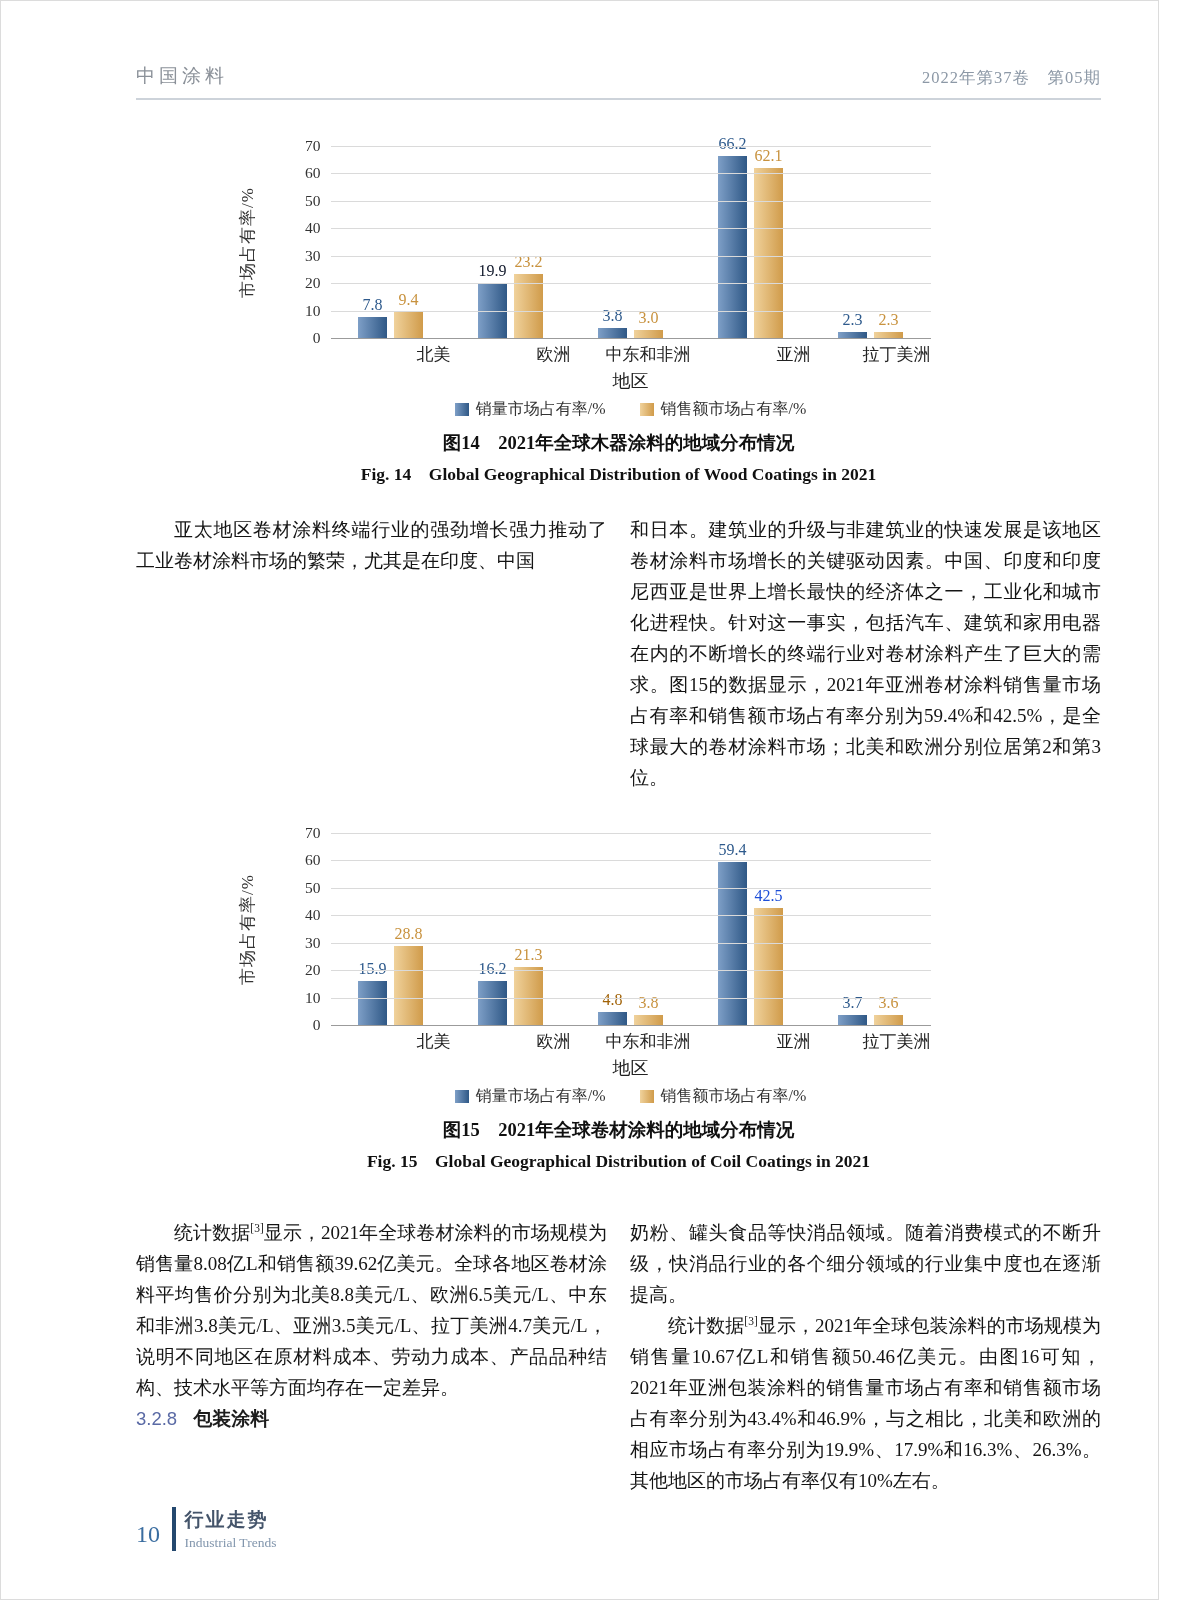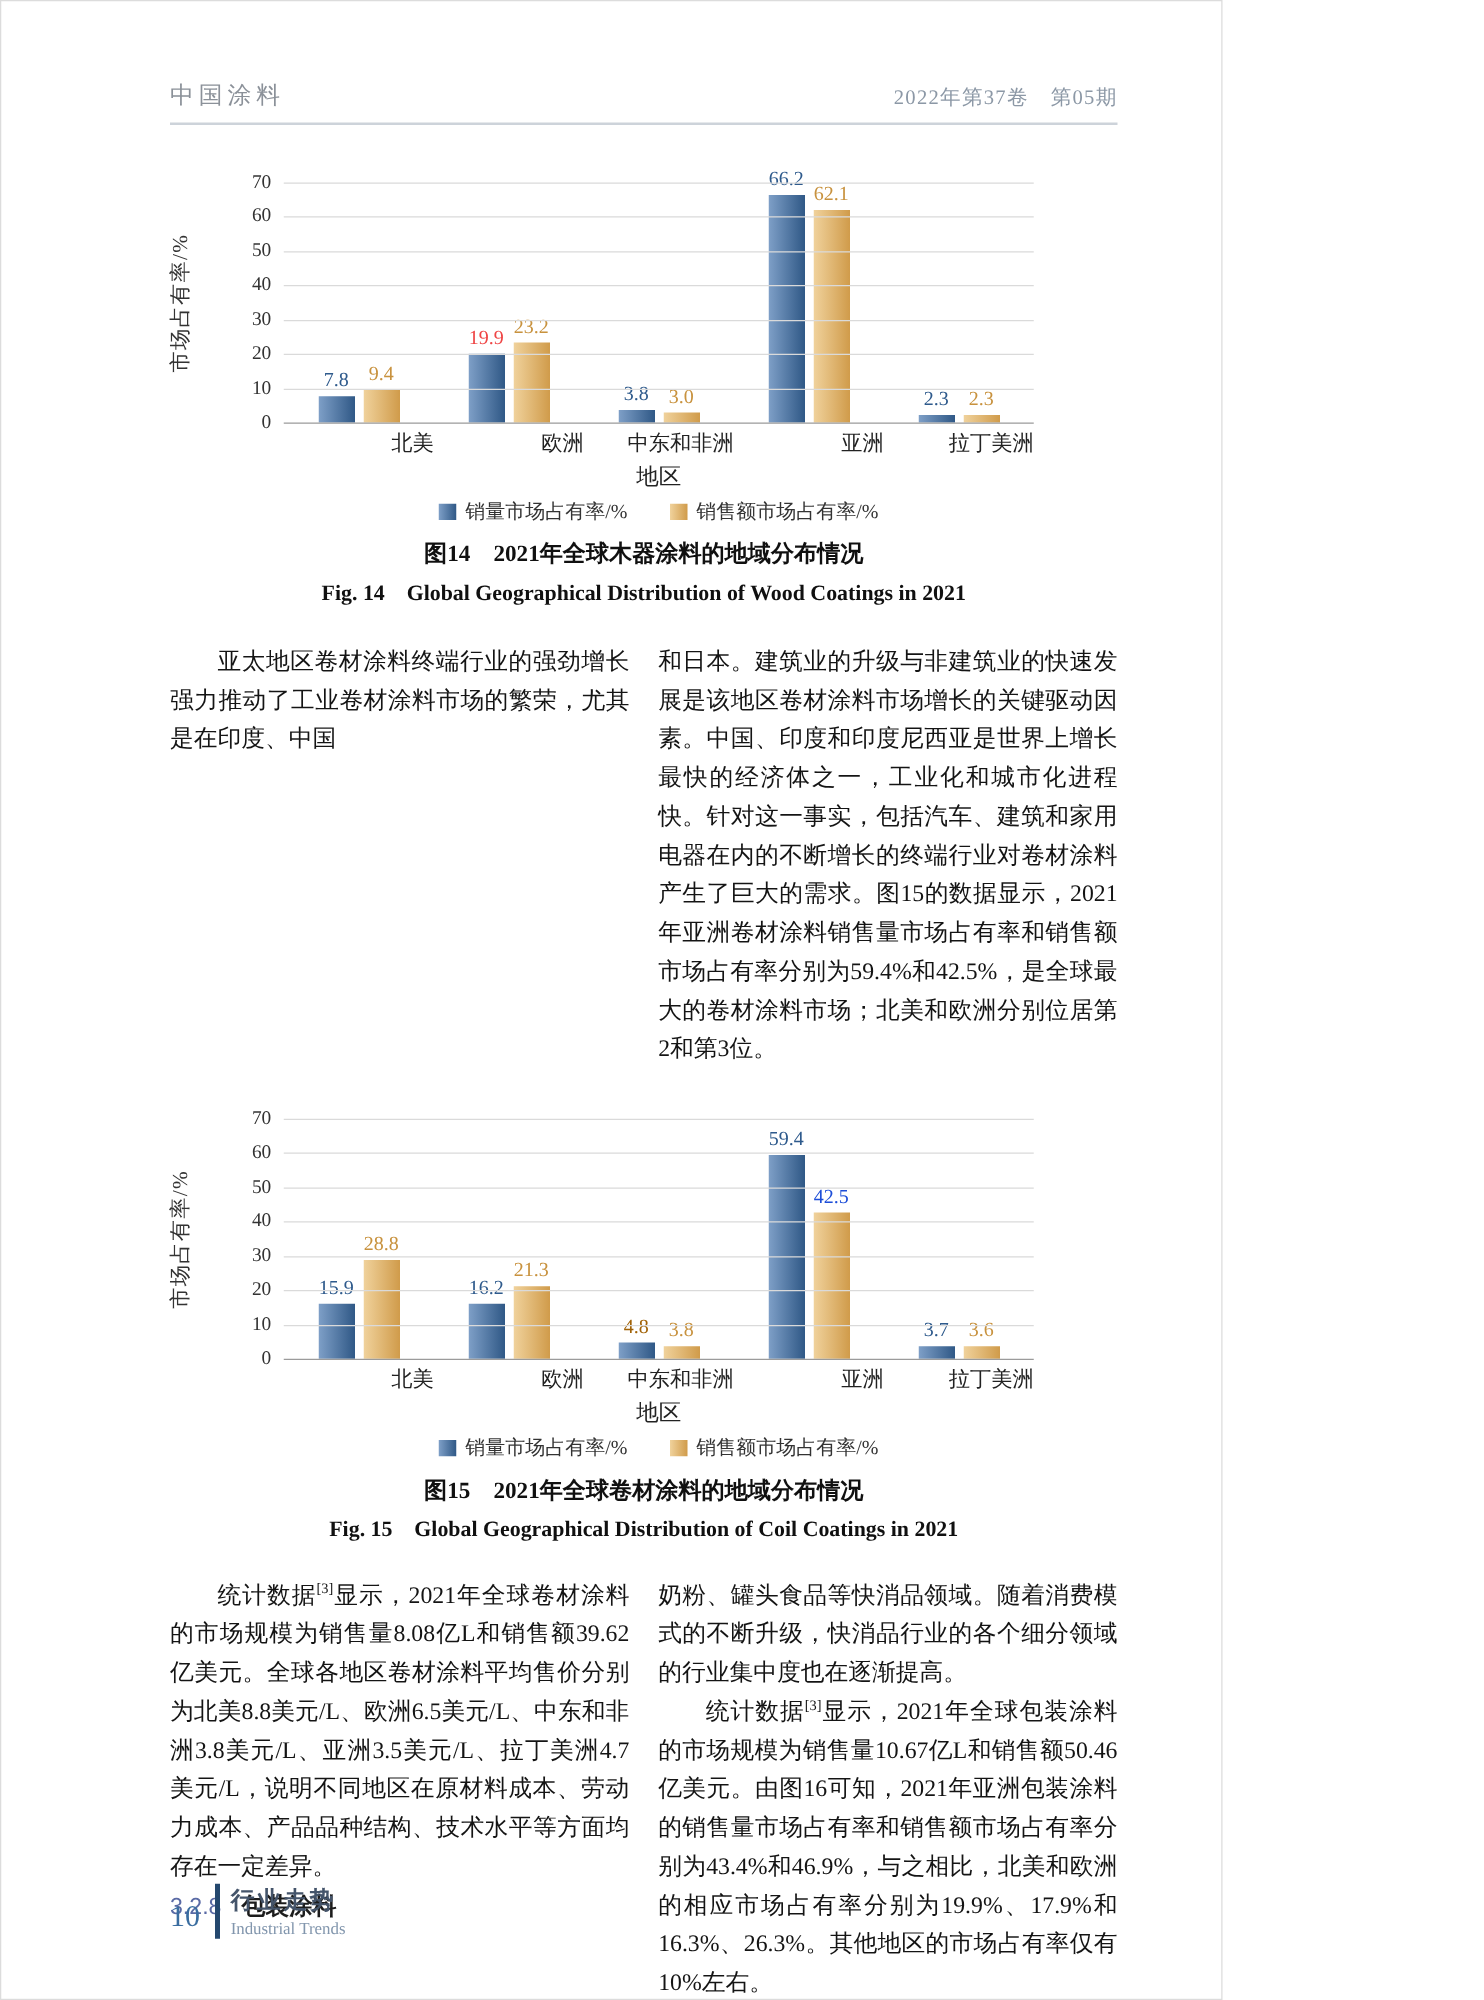--- a/index.html
+++ b/index.html
@@ -1,21 +1,21 @@
 <!DOCTYPE html>
 <html><head>
 <meta charset="utf-8">
 <style>
   * { margin:0; padding:0; box-sizing:border-box; }
   html,body { background:#ffffff; }
   body { font-family:"Liberation Serif","DejaVu Serif",serif; }
   .page {
-    position:relative; width:978px; height:1600px; background:#ffffff;
+    position:relative; width:1159px; height:1600px; background:#ffffff;
     border:1px solid #dcdcdc; overflow:hidden;
-    padding:62px 83px 0 135px;
+    padding:62px 57px 0 135px;
   }
   
   .page-header { display:flex; justify-content:space-between; align-items:flex-end;
     padding-bottom:9px; border-bottom:2px solid #cdd3da; }
   .brand { color:#8b9199; font-size:19px; letter-spacing:4px; font-family:"Liberation Sans",sans-serif; }
   .issue { color:#8c98a6; font-size:16.5px; letter-spacing:1px; }
 
   
   .chart-row { display:flex; justify-content:center; }
   .chart-core { position:relative; width:700px; left:-38px; }
@@ -85,21 +85,21 @@
                   <div class="val" style="color: rgb(46, 90, 140);">7.8</div>
                   <div class="bar" style="height: 21.4px; background: linear-gradient(90deg, rgb(126, 159, 199), rgb(47, 88, 134));"></div>
                 </div>
                 <div class="bar-col">
                   <div class="val" style="color: rgb(200, 146, 62);">9.4</div>
                   <div class="bar" style="height: 25.8px; background: linear-gradient(90deg, rgb(240, 210, 156), rgb(208, 155, 74));"></div>
                 </div>
               </div>
               <div class="group">
                 <div class="bar-col">
-                  <div class="val" style="color: #ef4444; text-align: center;">19.9</div>
+                  <div class="val" style="color: #0f172a; text-align: center;">19.9</div>
                   <div class="bar" style="height: 54.6px; background: linear-gradient(90deg, rgb(126, 159, 199), rgb(47, 88, 134));"></div>
                 </div>
                 <div class="bar-col">
                   <div class="val" style="color: rgb(200, 146, 62);">23.2</div>
                   <div class="bar" style="height: 63.6px; background: linear-gradient(90deg, rgb(240, 210, 156), rgb(208, 155, 74));"></div>
                 </div>
               </div>
               <div class="group">
                 <div class="bar-col">
                   <div class="val" style="color: rgb(46, 90, 140);">3.8</div>
@@ -278,21 +278,21 @@
             </div>
           </div>
       </div>
     </div>
   </div>
   <div class="caption">
     <div class="cap-zh">图15　2021年全球卷材涂料的地域分布情况</div>
     <div class="cap-en">Fig. 15　Global Geographical Distribution of Coil Coatings in 2021</div>
   </div>
 
-  <div class="textcols" style="margin-top:26px;">
+  <div class="textcols" style="margin-top:44px;">
     <div class="col">
       <p class="indent"><span>统计数据</span><sup class="ref">[3]</sup><span>显示，2021年全球卷材涂料的市场规模为销售量8.08亿L和销售额39.62亿美元。全球各地区卷材涂料平均售价分别为北美8.8美元/L、欧洲6.5美元/L、中东和非洲3.8美元/L、亚洲3.5美元/L、拉丁美洲4.7美元/L，说明不同地区在原材料成本、劳动力成本、产品品种结构、技术水平等方面均存在一定差异。</span></p>
       <div class="sec-head">
         <span class="sec-num">3.2.8</span><span class="sec-title">包装涂料</span>
       </div>
     </div>
     <div class="col">
       <p>奶粉、罐头食品等快消品领域。随着消费模式的不断升级，快消品行业的各个细分领域的行业集中度也在逐渐提高。</p>
       <p class="indent"><span>统计数据</span><sup class="ref">[3]</sup><span>显示，2021年全球包装涂料的市场规模为销售量10.67亿L和销售额50.46亿美元。由图16可知，2021年亚洲包装涂料的销售量市场占有率和销售额市场占有率分别为43.4%和46.9%，与之相比，北美和欧洲的相应市场占有率分别为19.9%、17.9%和16.3%、26.3%。其他地区的市场占有率仅有10%左右。</span></p>
     </div>

